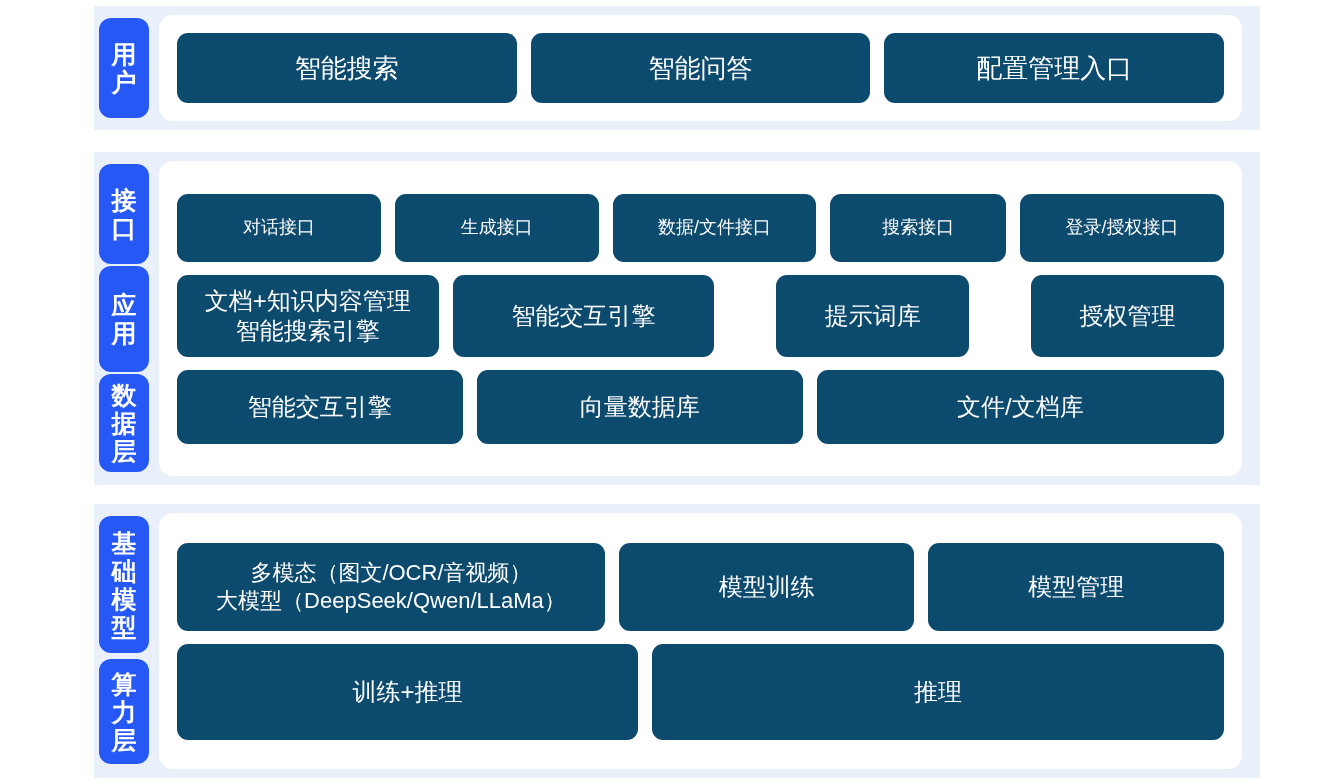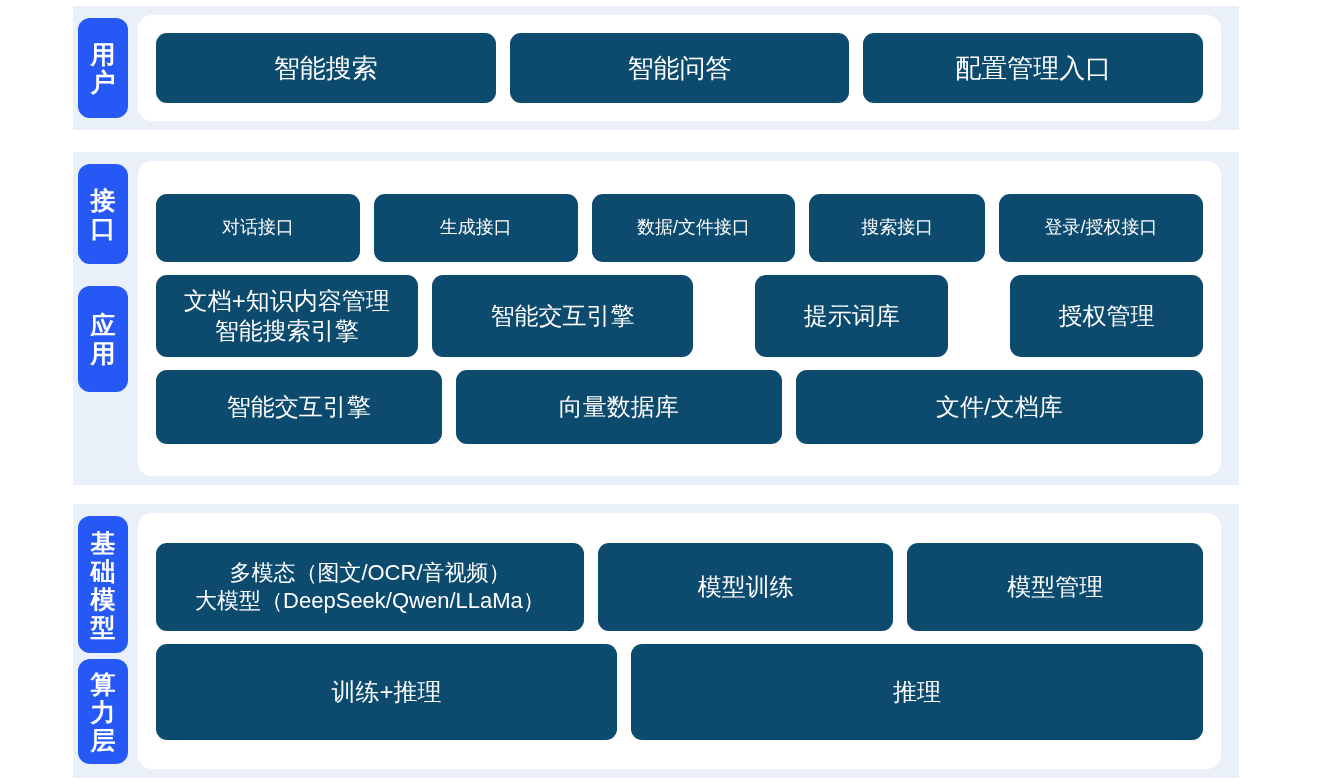--- a/index.html
+++ b/index.html
@@ -17,21 +17,21 @@
   #stage {
     position: relative;
     width: 1338px;
     height: 784px;
     background: #ffffff;
   }
 
   
   .band {
     position: absolute;
-    left: 73px;
+    left: 94px;
     width: 1166px;
     background: #eaf0fa;
     display: flex;
     align-items: stretch;
   }
   .band.s1 { top: 6px;   height: 124px; }
   .band.s2 { top: 152px; height: 333px; }
   .band.s3 { top: 504px; height: 274px; }
 
   
@@ -117,21 +117,21 @@
   .w1 { flex: 1 1 0; }
   .w115 { flex: 1.15 1 0; }
   .w125 { flex: 1.25 1 0; }
   .w14 { flex: 1.4 1 0; }
   .w145 { flex: 1.45 1 0; }
   .w095 { flex: 0.95 1 0; }
   .w09 { flex: 0.9 1 0; margin-left: 48px; }
   .w085 { flex: 0.85 1 0; }
 
   
-  .band.s2 .label-rail { gap: 22px; padding-top: 12px; padding-bottom: 12px; }
+  .band.s2 .label-rail { gap: 2px; padding-top: 12px; padding-bottom: 12px; }
   .band.s2 .layer-label.l-iface { height: 100px; }
   .band.s2 .layer-label.l-app   { height: 106px; }
   .band.s2 .layer-label.l-data  { height: 98px; }
 
   .band.s1 .layer-label { height: 100px; margin-top: 5px; }
   .band.s3 .label-rail { gap: 6px; padding-top: 12px; padding-bottom: 12px; }
   .band.s3 .layer-label.l-base { height: 137px; }
   .band.s3 .layer-label.l-comp { height: 105px; }
 </style>
 </head>
@@ -155,20 +155,23 @@
   </div>
 
   <div class="band s2">
     <div class="label-rail">
       <div class="layer-label l-iface">
         <span>接口</span>
       </div>
       <div class="layer-label l-app">
         <span>应用</span>
       </div>
+      <div class="layer-label l-data">
+        <span>数据层</span>
+      </div>
     </div>
     <div class="panel">
 
       <div class="row row-iface">
         <div class="card w1">对话接口</div>
         <div class="card w1">生成接口</div>
         <div class="card w1">数据/文件接口</div>
         <div class="card w085">搜索接口</div>
         <div class="card w1">登录/授权接口</div>
       </div>

